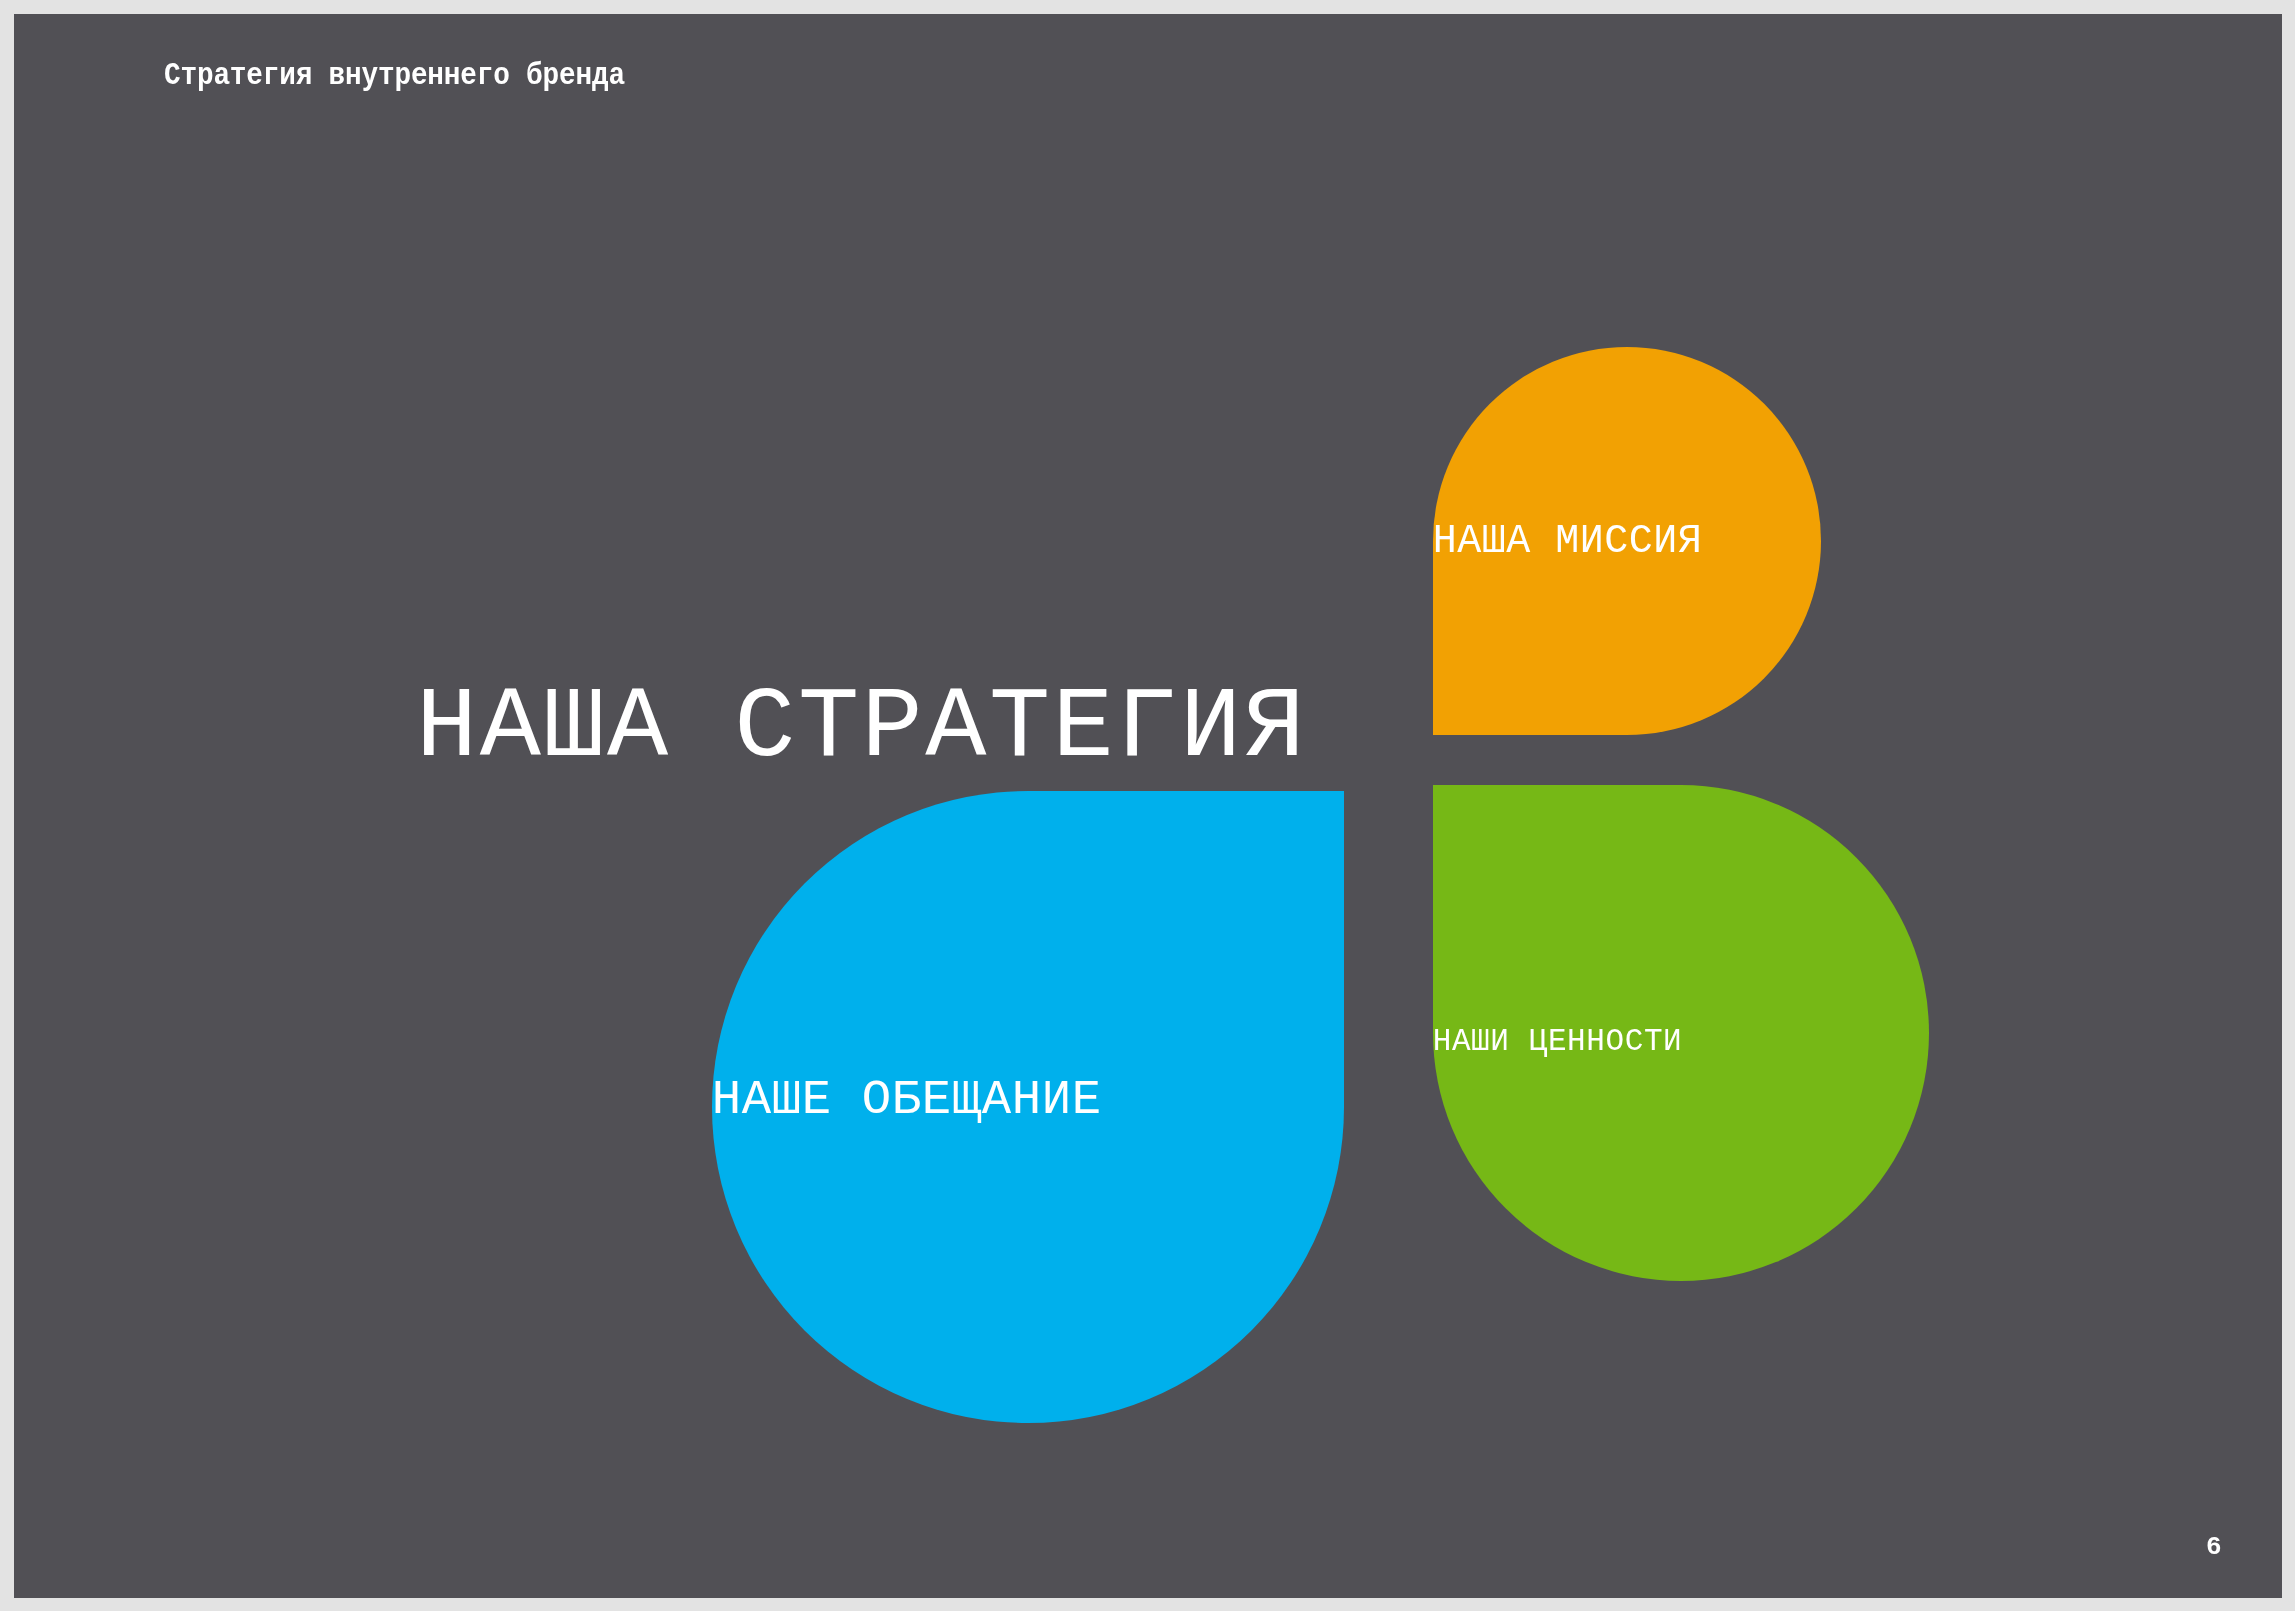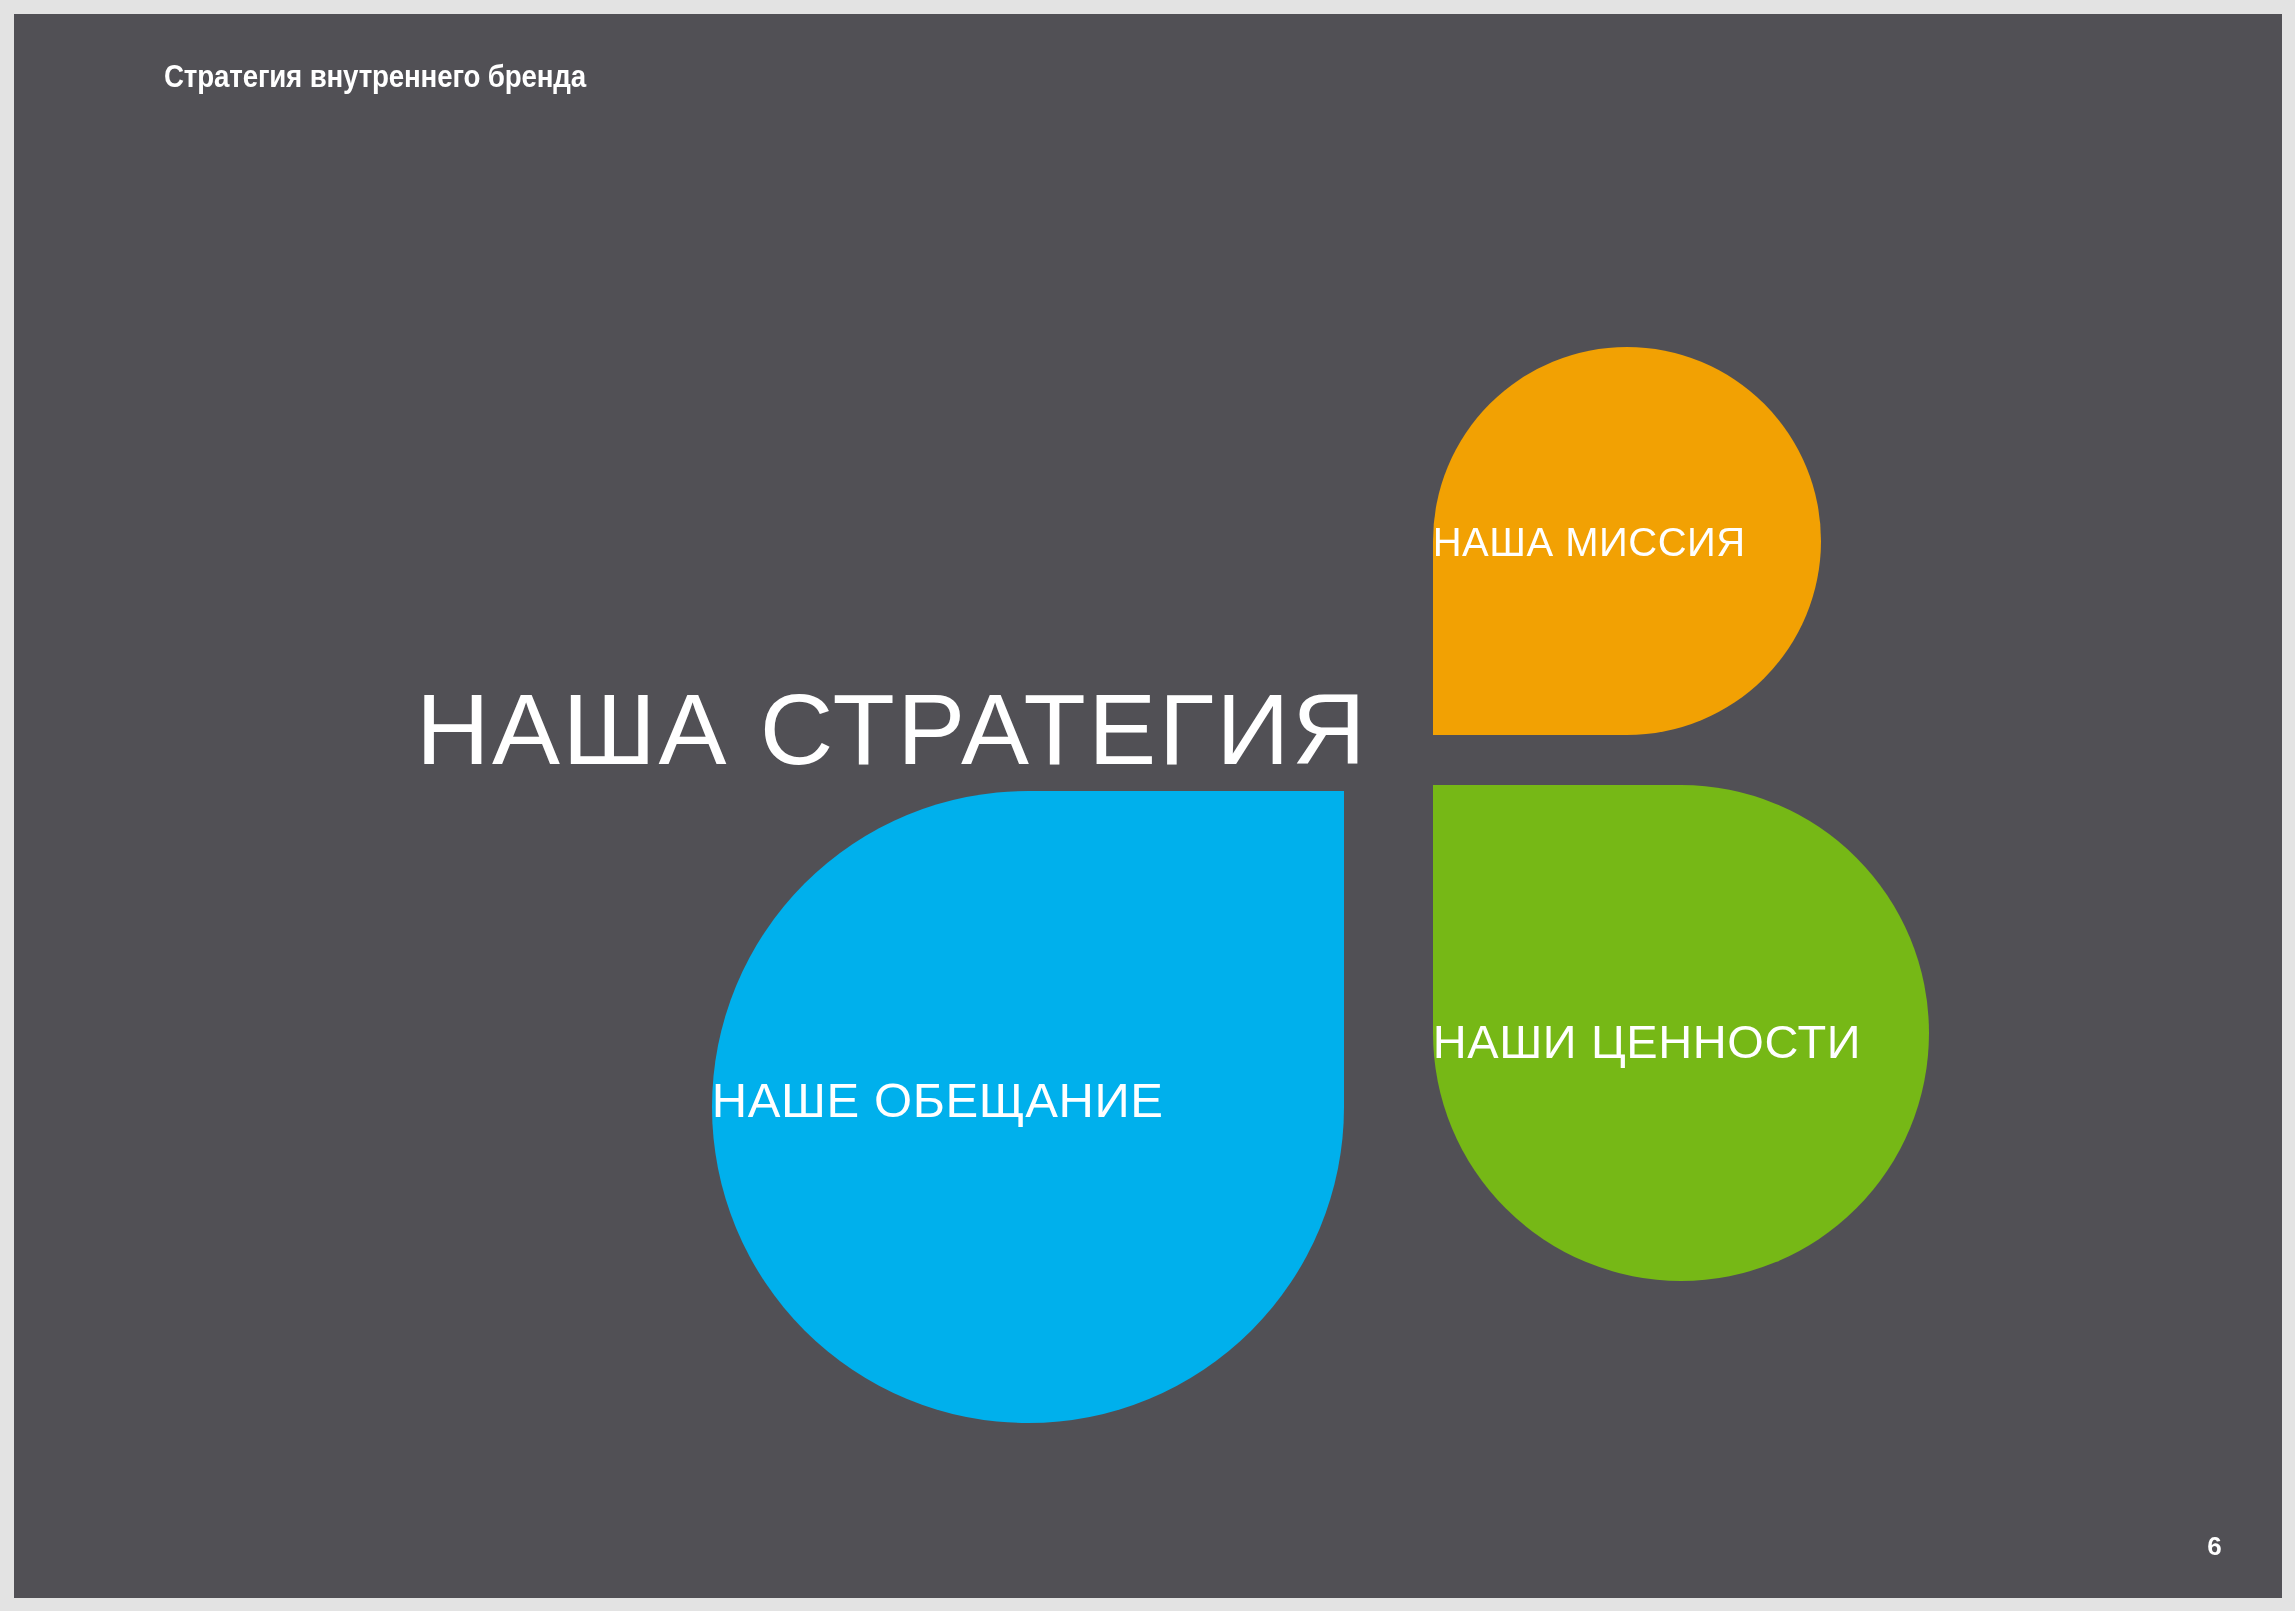--- a/index.html
+++ b/index.html
@@ -26,20 +26,21 @@
 
   
   #slide-canvas {
     position: absolute;
     left: 13.7px;
     top: 13.7px;
     width: 2268px;
     height: 1584px;
     background: #515055;
     overflow: hidden;
+    font-family: Liberation Mono, monospace;
   }
 
   
   #header-title {
     position: absolute;
     left: 150px;
     top: 44px;
     font-size: 31.5px;
     font-weight: bold;
     color: #ffffff;
@@ -113,21 +114,21 @@
   
   #petal-values {
     left: 1419px;
     top: 771px;
     width: 496px;
     height: 496px;
     background: #76b816;
     border-radius: 0 50% 50% 50%;
   }
   #petal-values .petal-label {
-    font-size: 47px;
+    font-size: 31px;
     letter-spacing: 0.6px;
     margin-top: 17px;
   }
 
   
   #page-number {
     position: absolute;
     right: 60px;
     bottom: 36px;
     font-size: 26px;

